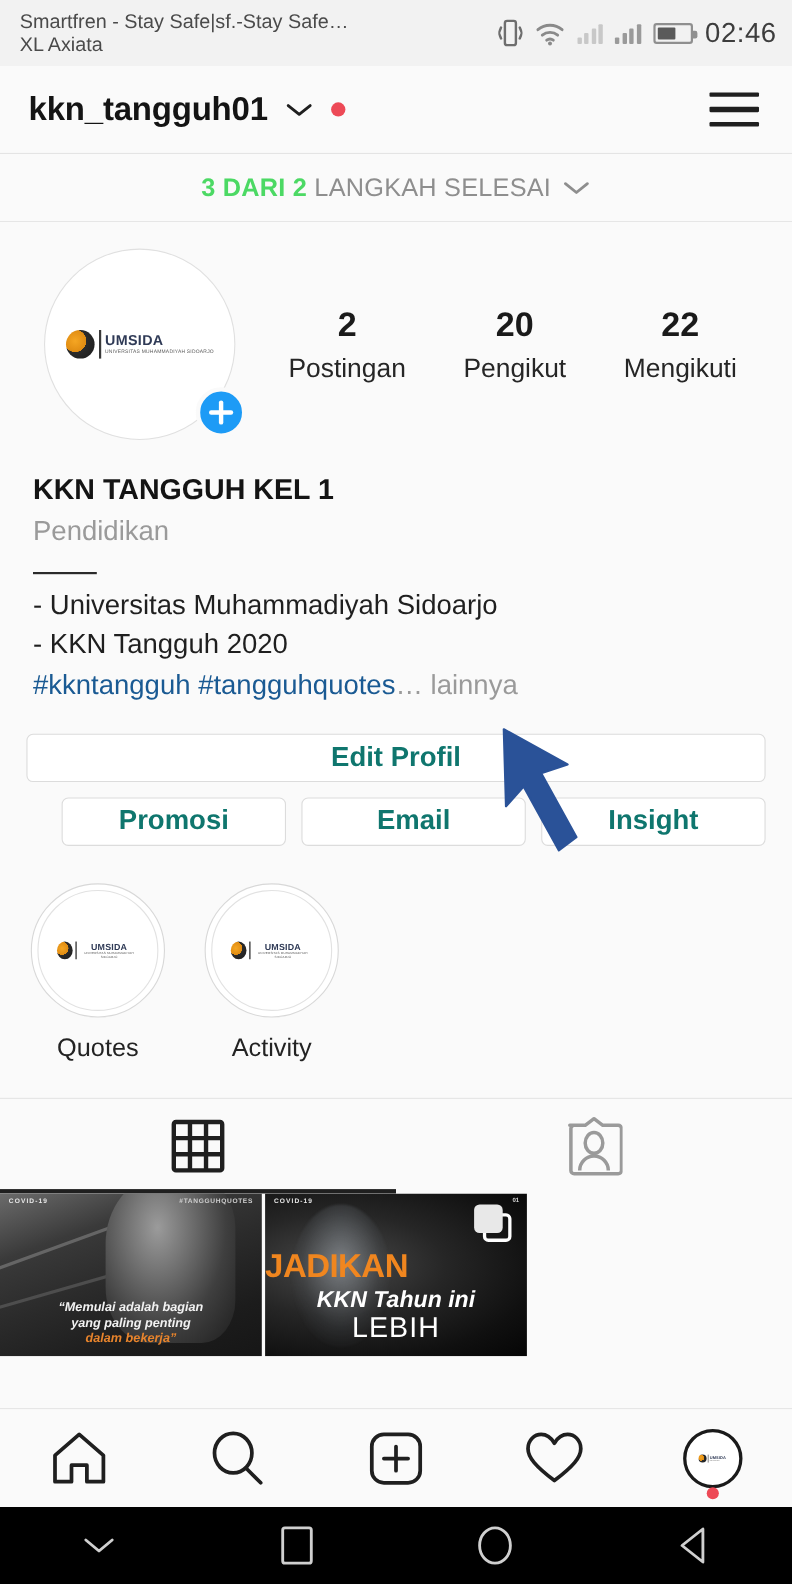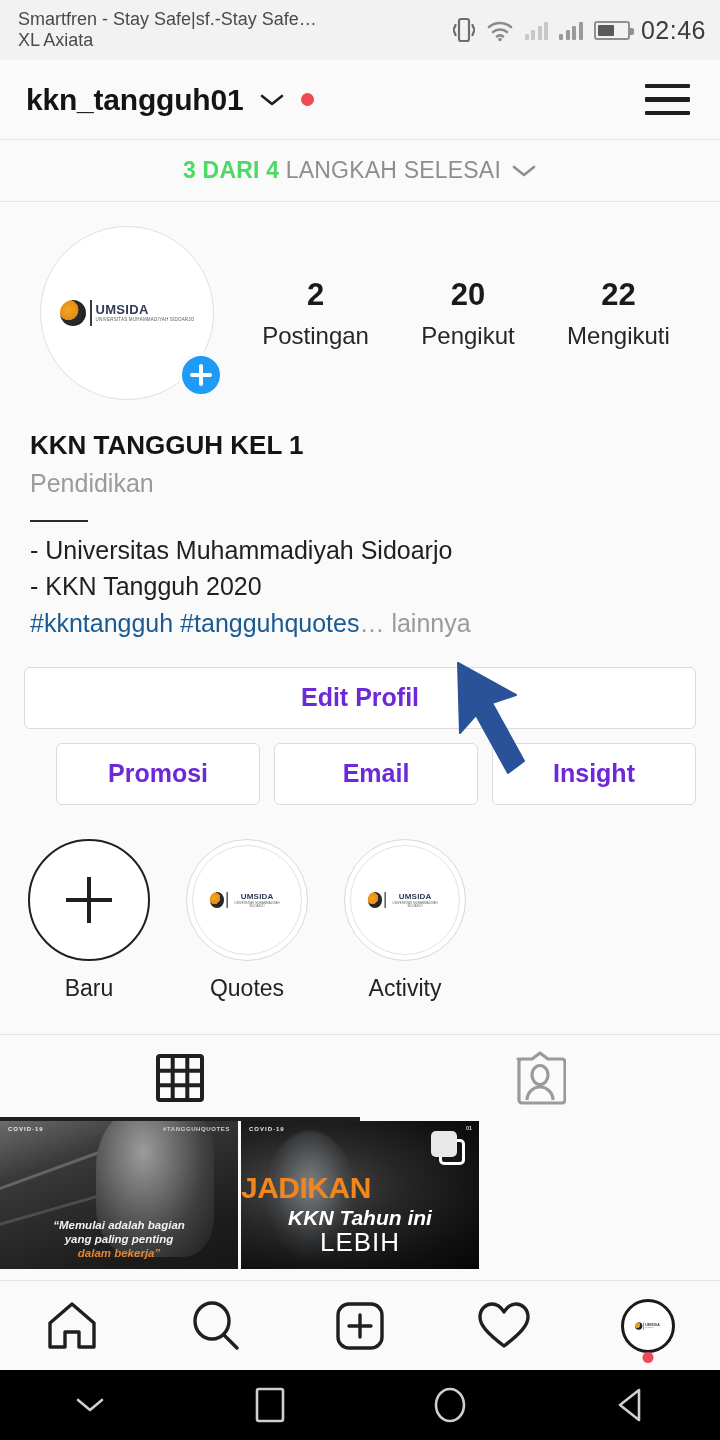--- a/index.html
+++ b/index.html
@@ -89,22 +89,22 @@
   .bio-rule { width:58px; height:2px; background:#2a2a2a; margin:22px 0 10px 0; }
   .bio-line { font-size:25px; color:#1f1f1f; line-height:1.45; }
   .bio-tags { font-size:25px; line-height:1.45; }
   .bio-tags .tag { color:#1a5a93; }
   .bio-tags .more { color:#9a9a9a; }
 
   
   .actions { padding: 26px 24px 0 24px; position:relative; }
   .btn {
     border:1px solid #dcdcdc; border-radius:6px; background:#fff;
-    height:62px; display:flex; align-items:center; justify-content:center;
-    font-size:25px; font-weight:700; color:#6d28d9;
+    height:44px; display:flex; align-items:center; justify-content:center;
+    font-size:25px; font-weight:700; color:#0f766e;
   }
   .btn-row { display:flex; gap:14px; margin-top:14px;padding-left:32px; }
   .btn-row .btn { flex:1; }
 
   
   .cursor-arrow { position:absolute; left:420px; top:8px; width:180px; height:150px; pointer-events:none; }
 
   
   .highlights { display:flex; gap:36px; padding: 34px 28px 0 28px; }
   .hl { width:122px; text-align:center; }
@@ -236,21 +236,21 @@
     </div>
     <div class="hamburger">
         <i></i>
         <i></i>
         <i></i>
       </div>
   </div>
 
   <div class="steps">
     <span class="steps-text">
-      <b>3 DARI 4</b>
+      <b>3 DARI 2</b>
       <span>LANGKAH SELESAI</span>
     </span>
     <svg width="26" height="16" viewBox="0 0 26 16">
       <path d="M3 4 L13 12 L23 4" fill="none" stroke="#8e8e8e" stroke-width="2.6" stroke-linecap="round" stroke-linejoin="round"></path>
     </svg>
   </div>
 
   <div class="profile">
     <div class="prow">
       <div class="avatar-wrap">
@@ -305,26 +305,20 @@
 
     <svg class="cursor-arrow" viewBox="0 0 180 150">
       <g fill="#2a5298" stroke="#2a5298" stroke-width="2" stroke-linejoin="round">
         <path d="M38 14 L96 46 L72 54 L104 112 L88 124 L56 66 L40 84 Z"></path>
       </g>
     </svg>
   </div>
 
   <div class="highlights">
     <div class="hl">
-      <div class="hl-circle">
-        <span class="hl-plus"></span>
-      </div>
-      <div class="hl-lbl">Baru</div>
-    </div>
-    <div class="hl">
       <div class="hl-circle ring">
         <span class="logo-umsida hl-thumb">
           <span class="logo-mark"></span>
             <span class="logo-bar"></span>
           <span class="logo-txt">
               <span class="u1">UMSIDA</span>
               <span class="u2">UNIVERSITAS MUHAMMADIYAH SIDOARJO</span>
             </span>
         </span>
       </div>

